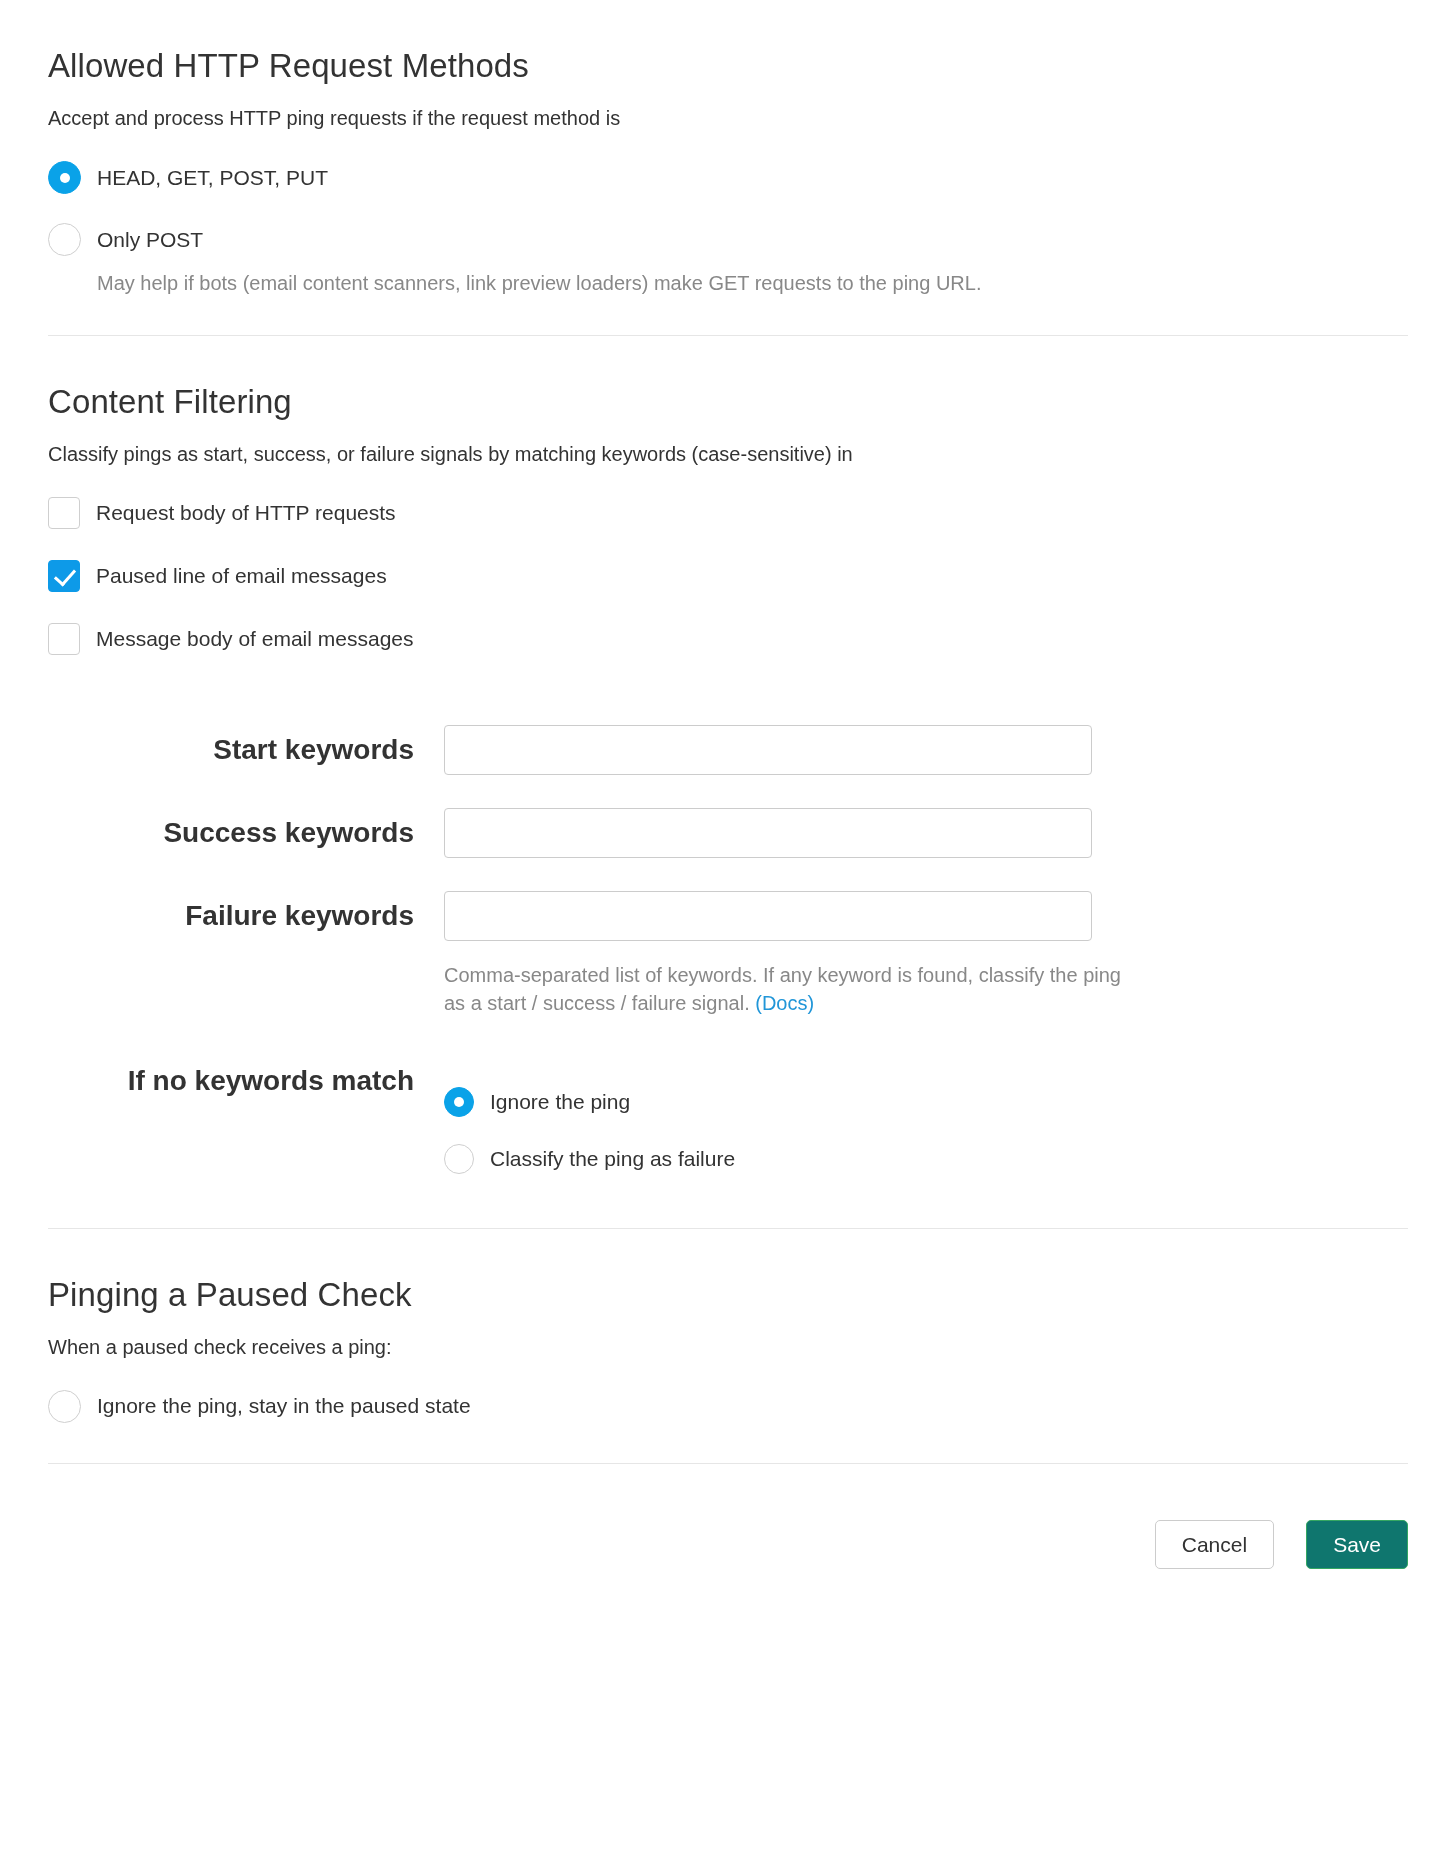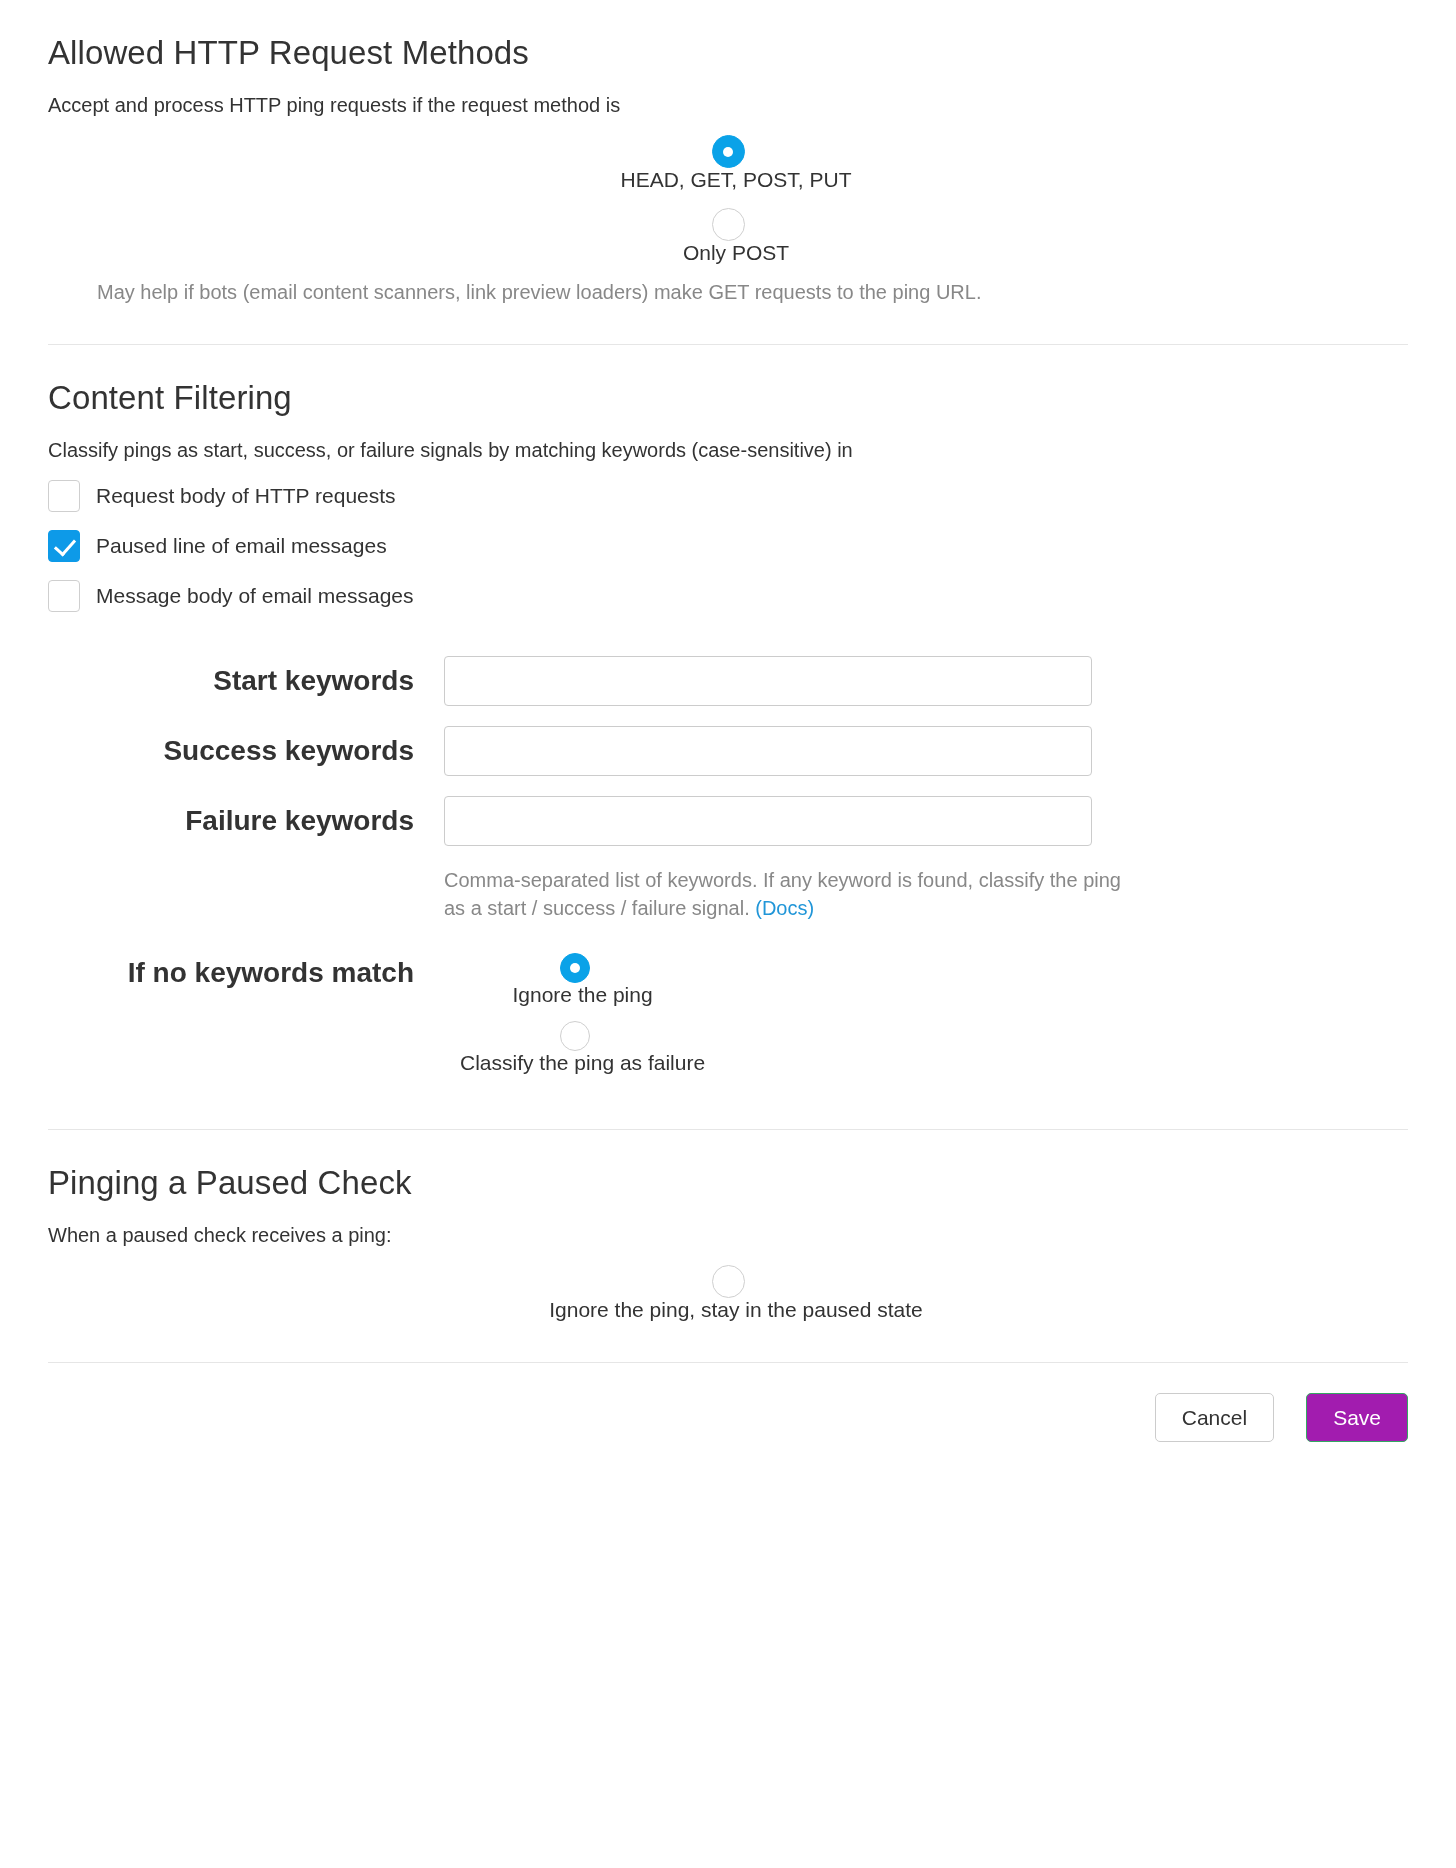--- a/index.html
+++ b/index.html
@@ -1,15 +1,15 @@
 <!DOCTYPE html>
 <html><head>
 <meta charset="utf-8">
 <style>
-  * { box-sizing: border-box; }
+  * { box-sizing: border-box; margin-top: 13px; }
   html, body {
     margin: 0;
     padding: 0;
     background: #ffffff;
     font-family: "Liberation Sans", sans-serif;
     color: #333333;
   }
   body {
     width: 1456px;
     min-height: 1868px;
@@ -33,21 +33,20 @@
   p.section-desc {
     font-size: 20px;
     font-weight: 400;
     color: #333333;
     margin: 0 0 18px 0;
   }
   .opt-row {
     display: flex;
     align-items: center;
     margin-bottom: 16px;
-    flex-direction: column;
   }
   .opt-row:last-child { margin-bottom: 0; }
   .radio {
     width: 33px;
     height: 33px;
     border-radius: 50%;
     border: 1px solid #cfcfcf;
     background: #ffffff;
     flex: 0 0 auto;
     position: relative;
@@ -169,21 +168,21 @@
     padding: 13px 26px;
     cursor: pointer;
     line-height: 1;
   }
   .btn-cancel {
     background: #ffffff;
     border: 1px solid #cccccc;
     color: #333333;
   }
   .btn-save {
-    background: #a21caf;
+    background: #0f766e;
     border: 1px solid #34a762;
     color: #ffffff;
   }
   .spacer-bottom { height: 26px; }
 </style>
 </head>
 <body>
 
 <div class="page">
 

